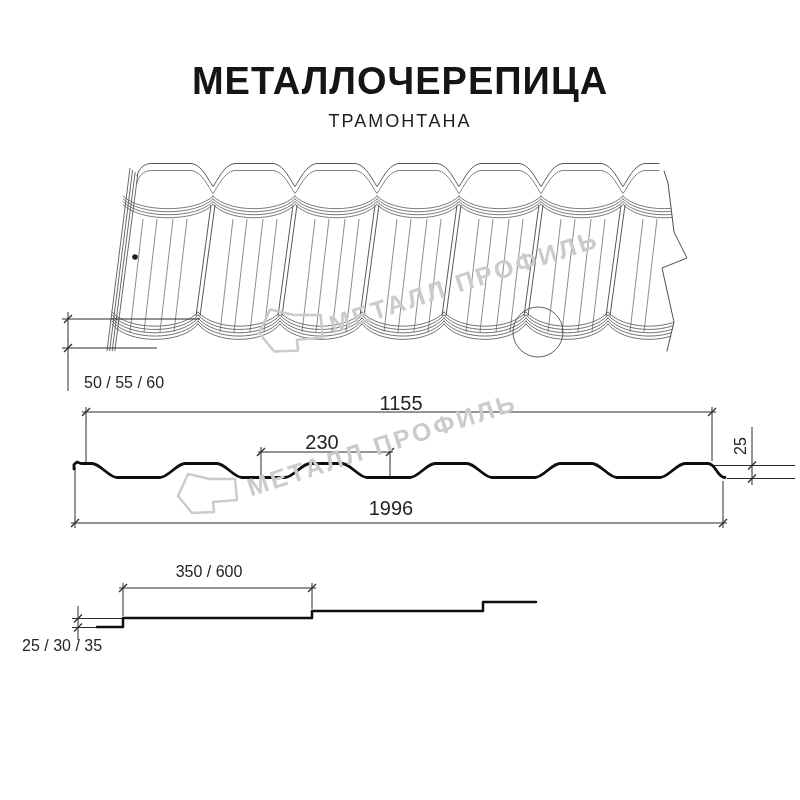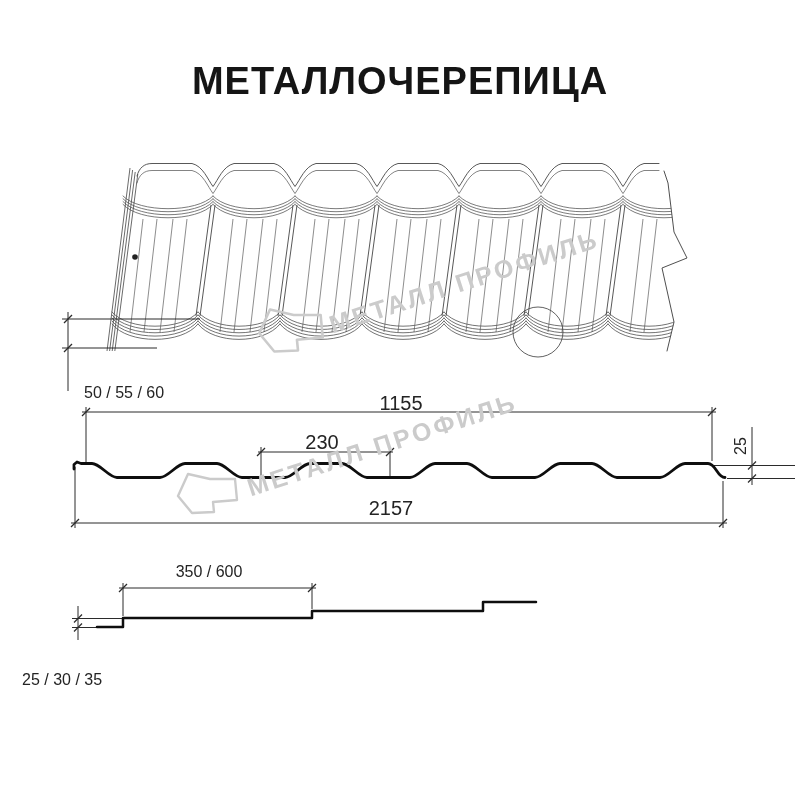--- a/index.html
+++ b/index.html
@@ -18,20 +18,21 @@
          transform-origin:left center;transform:rotate(-18deg);color:#cbcbcb;}
   .wmlogo{position:absolute;}
 </style>
 </head>
 <body>
 
 <div class="stage">
 
   <div class="hdr">
     <h1>МЕТАЛЛОЧЕРЕПИЦА</h1>
+    <div class="sub">ТРАМОНТАНА</div>
   </div>
 
   <svg id="cv" width="800" height="800" viewBox="0 0 800 800">
     <defs>
       <clipPath id="breakClip">
         <polygon points="55,150 658,150 664,171 668,183 674,232 687,258 662,268 674,322 667,355 660,372 55,372"></polygon>
       </clipPath>
     </defs>
     <g id="g3d" clip-path="url(#breakClip)">
         <path d="M 137 176 C 139 168 144 163.5 152 163.5 L 192 163.5 C 203 166 208 180 213 186.5 C 218 180 223 166 234 163.5 L 274 163.5 C 285 166 290 180 295 186.5 C 300 180 305 166 316 163.5 L 356 163.5 C 367 166 372 180 377 186.5 C 382 180 387 166 398 163.5 L 438 163.5 C 449 166 454 180 459 186.5 C 464 180 469 166 480 163.5 L 520 163.5 C 531 166 536 180 541 186.5 C 546 180 551 166 562 163.5 L 602 163.5 C 613 166 618 180 623 186.5 C 628 180 633 166 644 163.5 L 659 163.5" fill="none" stroke="#4f4f4f" stroke-width="0.95" stroke-linejoin="round" stroke-linecap="round"></path>
@@ -185,27 +186,27 @@
         <line x1="74" y1="631.5" x2="82" y2="623.5" stroke="#2b2b2b" stroke-width="1.3"></line>
       </g>
     <g id="gcs">
         <path d="M 74 469 L 74 464.5 L 77 462 L 81 463.5 L 92 463.5 C 100 463.5 109 477.5 117 477.5 L 160 477.5 C 168 477.5 177 463.5 185 463.5 L 217 463.5 C 225 463.5 234 477.5 242 477.5 L 285 477.5 C 293 477.5 302 463.5 310 463.5 L 342 463.5 C 350 463.5 359 477.5 367 477.5 L 410 477.5 C 418 477.5 427 463.5 435 463.5 L 467 463.5 C 475 463.5 484 477.5 492 477.5 L 535 477.5 C 543 477.5 552 463.5 560 463.5 L 592 463.5 C 600 463.5 609 477.5 617 477.5 L 660 477.5 C 668 477.5 677 463.5 685 463.5 L 708 463.5 C 716 463.5 717 477.5 725 477.5" fill="none" stroke="#0e0e0e" stroke-width="2.8" stroke-linejoin="round" stroke-linecap="round"></path>
       </g>
     <g id="gstep">
         <path d="M 97 627 L 123 627 L 123 618 L 312 618 L 312 611 L 483 611 L 483 602 L 536 602" fill="none" stroke="#0e0e0e" stroke-width="2.5" stroke-linejoin="round" stroke-linecap="round"></path>
       </g>
   </svg>
 
-  <div class="dimlab small" style="left:84px;top:384px;">50 / 55 / 60</div>
+  <div class="dimlab small" style="left:84px;top:374px;">50 / 55 / 60</div>
   <div class="dimlab ctr" style="left:401px;top:392px;">1155</div>
   <div class="dimlab ctr" style="left:322px;top:431px;">230</div>
   <div class="dimlab rot" style="left:741px;top:446px;font-size:16px;">25</div>
-  <div class="dimlab ctr" style="left:391px;top:497px;">2157</div>
+  <div class="dimlab ctr" style="left:391px;top:497px;">1996</div>
   <div class="dimlab ctr small" style="left:209px;top:563px;">350 / 600</div>
-  <div class="dimlab small" style="left:22px;top:671px;">25 / 30 / 35</div>
+  <div class="dimlab small" style="left:22px;top:637px;">25 / 30 / 35</div>
 
   <div class="wm">
     <svg class="wmlogo" style="left:256px;top:303px;" width="70" height="54" viewBox="0 0 65 46">
       <polygon points="3,26 13,4 35,9 60,9 62,30 38,32 39,42 17,43" fill="none" stroke="#cbcbcb" stroke-width="2.4" stroke-linejoin="round"></polygon>
     </svg>
     <span class="wmtxt" style="left:330px;top:311px;">МЕТАЛЛ ПРОФИЛЬ</span>
   </div>
 
   <div class="wm">
     <svg class="wmlogo" style="left:175px;top:470px;" width="65" height="46" viewBox="0 0 65 46">

